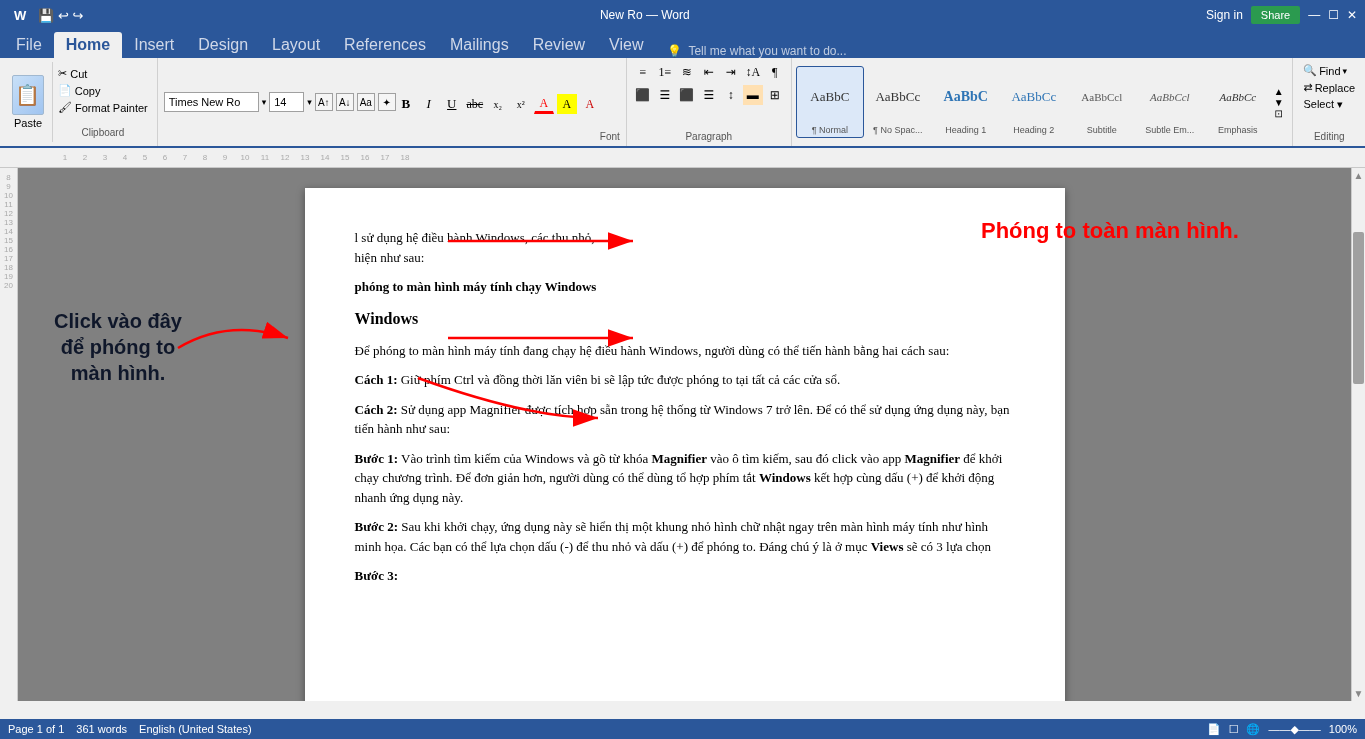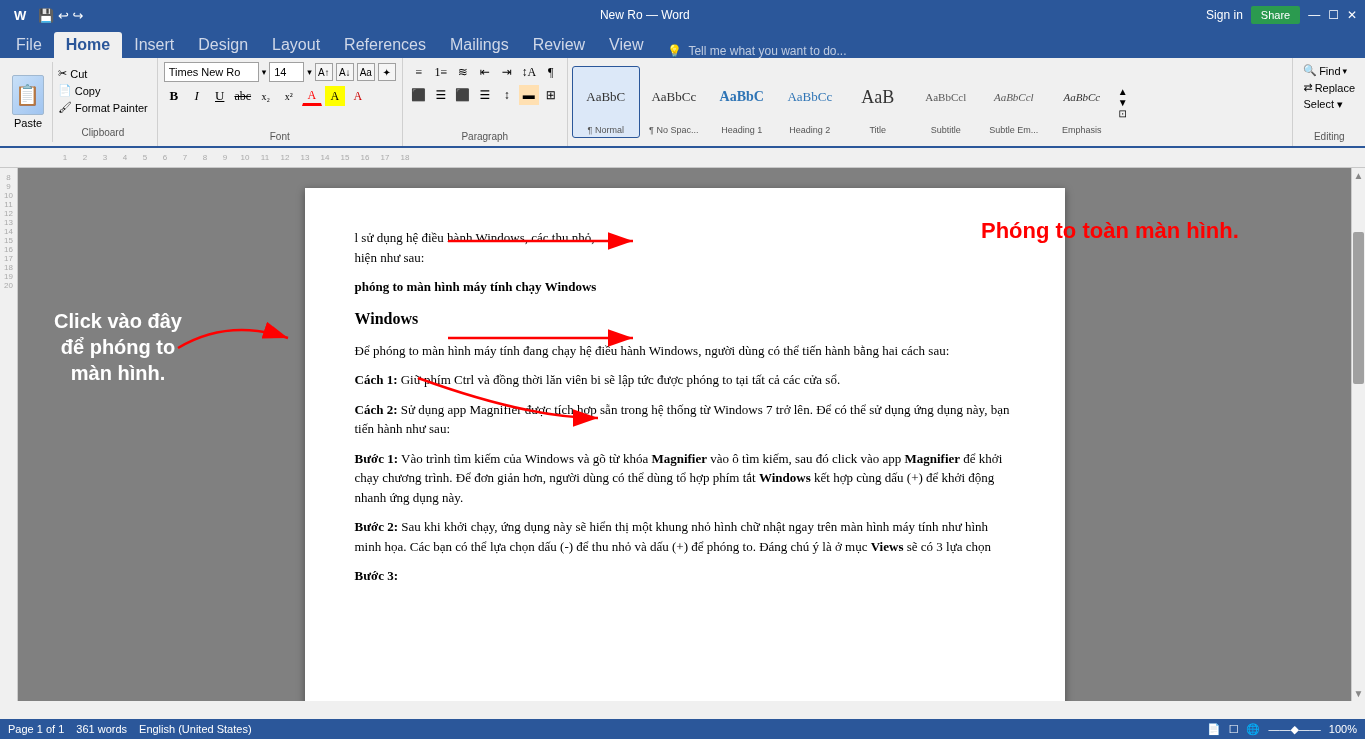--- a/index.html
+++ b/index.html
@@ -169,21 +169,21 @@
       display: flex;
       align-items: stretch;
       height: 88px;
     }
 
     
     .font-group {
       padding: 4px 6px;
       border-right: 1px solid #d0d0d0;
       display: flex;
-      flex-direction: column;
+      flex-direction: row;
       min-width: 160px;
     }
     .font-row1, .font-row2 {
       display: flex;
       align-items: center;
       gap: 3px;
     }
     .font-name-input {
       width: 95px;
       height: 20px;
@@ -392,24 +392,20 @@
       <div class="style-item">
         <div class="style-preview" style="font-size:14px;color:#2e74b5;font-weight:bold;">AaBbC</div>
         <div class="style-name">Heading 1</div>
       </div>
 
       <div class="style-item">
         <div class="style-preview" style="font-size:13px;color:#2e74b5;">AaBbCc</div>
         <div class="style-name">Heading 2</div>
       </div>
 
-      <div class="style-item">
-        <div class="style-preview" style="font-size:18px;">AaB</div>
-        <div class="style-name">Title</div>
-      </div>
 
       <div class="style-item">
         <div class="style-preview" style="font-size:11px;color:#595959;">AaBbCcl</div>
         <div class="style-name">Subtitle</div>
       </div>
 
       <div class="style-item">
         <div class="style-preview" style="font-size:11px;font-style:italic;color:#595959;">AaBbCcl</div>
         <div class="style-name">Subtle Em...</div>
       </div>
@@ -503,21 +499,21 @@
       <p><span class="doc-bold">Bước 3:</span></p>
 
     </div>
 
     <div style="position:absolute;top:0;left:0;width:100%;height:100%;pointer-events:none;">
 
       <div style="
         position:absolute;
         left:20px;
         top:140px;
-        color:#ffffff;
+        color:#0f172a;
         font-size:20px;
         font-weight:bold;
         font-family:Arial,sans-serif;
         line-height:1.3;
         width:160px;
         text-align:center;
       ">Click vào đây<br>để phóng to<br>màn hình.</div>
 
       <svg style="position:absolute;top:120px;left:130px;width:160px;height:80px;pointer-events:none;">
         <defs>

